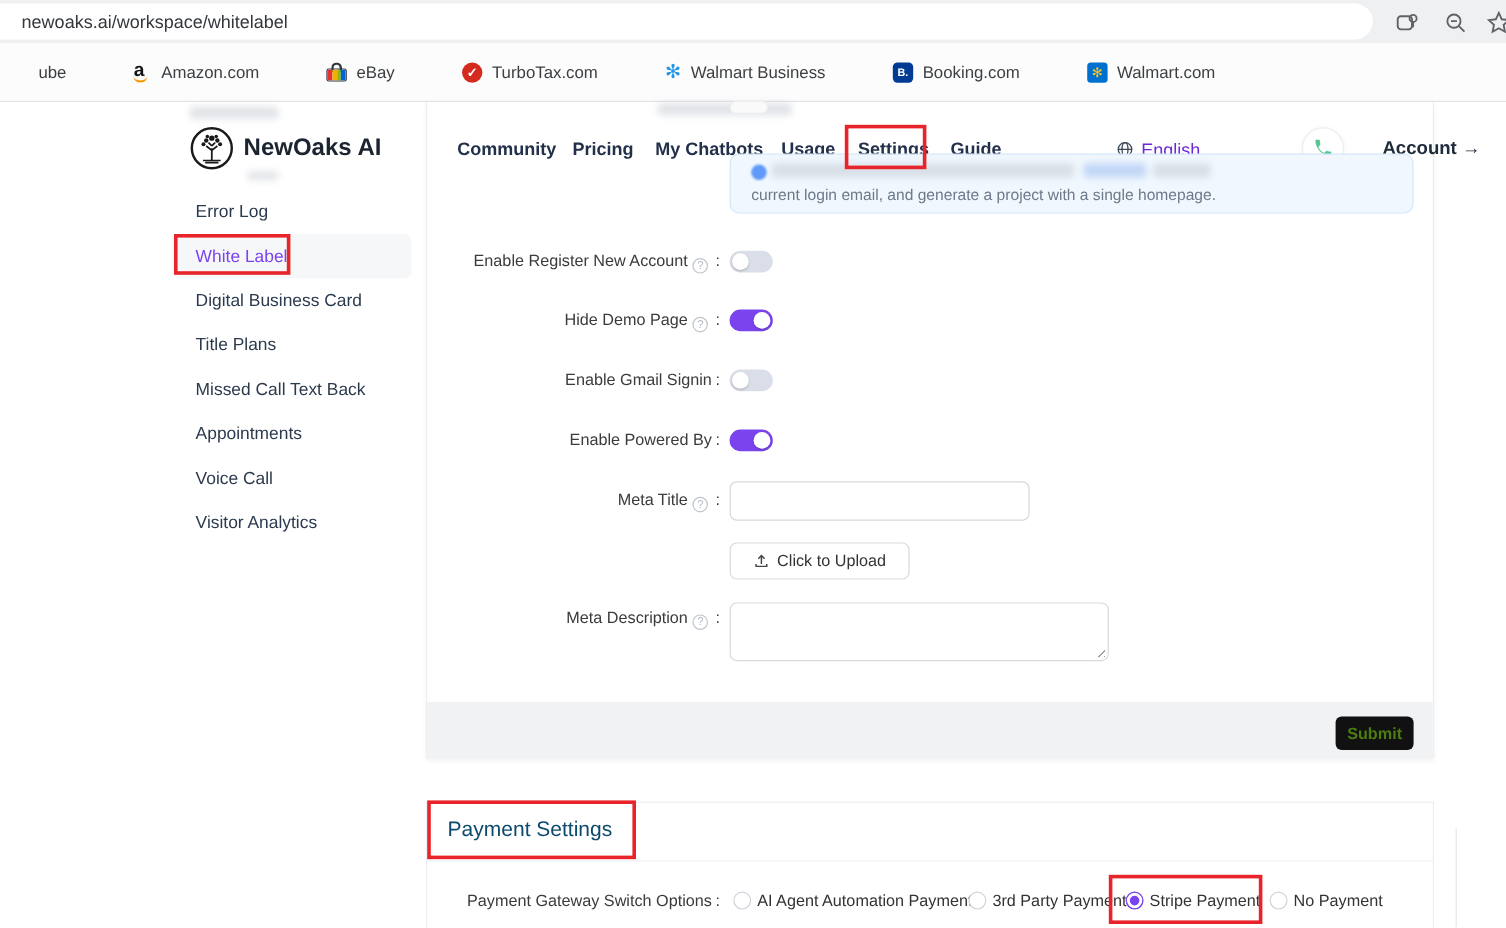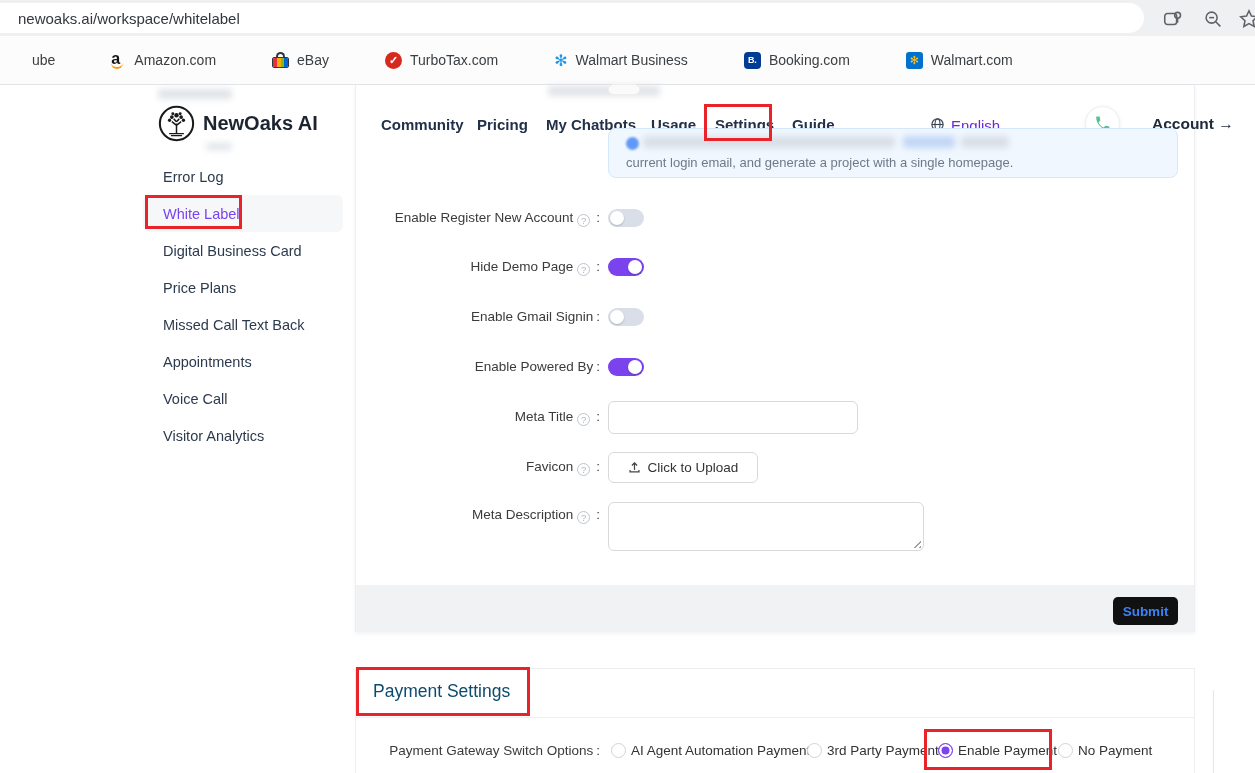--- a/index.html
+++ b/index.html
@@ -58,21 +58,21 @@
   .toggle::after { content:""; position:absolute; top:2px; left:2px; width:14px; height:14px; border-radius:50%; background:#fff; box-shadow:0 1px 2px rgba(0,0,0,.2); }
   .toggle.on { background:#7a43ee; }
   .toggle.on::after { left:auto; right:2px; }
 
   .text-input { position:absolute; left:608px; top:401px; width:250px; height:33px; border:1px solid #d9d9d9; border-radius:6px; background:#fff; font-size:13.5px; padding:0 10px; outline:none; font-family:"Liberation Sans", sans-serif; }
   .upload-btn { position:absolute; left:608px; top:452px; width:150px; height:31px; border:1px solid #d9d9d9; border-radius:6px; background:#fff; display:flex; align-items:center; justify-content:center; gap:7px; font-size:13.5px; color:#333; cursor:pointer; }
   .textarea { position:absolute; left:608px; top:502px; width:316px; height:49px; border:1px solid #d9d9d9; border-radius:6px; background:#fff; }
   .resize-handle { position:absolute; right:2px; bottom:2px; width:10px; height:10px; background:repeating-linear-gradient(135deg, transparent 0 2px, #9aa0a6 2px 3.5px); clip-path:polygon(100% 0, 100% 100%, 0 100%); cursor:nwse-resize; }
 
   .footer-bar { position:absolute; left:356px; top:585px; width:838px; height:47px; background:#f1f2f4; }
-  .submit-btn { position:absolute; left:1113px; top:597px; width:65px; height:28px; border-radius:5px; background:#111; color:#3b82f6; font-size:13.5px; font-weight:600; display:flex; align-items:center; justify-content:center; cursor:pointer; border:none; font-family:"Liberation Sans", sans-serif; }
+  .submit-btn { position:absolute; left:1113px; top:597px; width:65px; height:28px; border-radius:5px; background:#111; color:#4d7c0f; font-size:13.5px; font-weight:600; display:flex; align-items:center; justify-content:center; cursor:pointer; border:none; font-family:"Liberation Sans", sans-serif; }
 
   
   .pay-card { position:absolute; left:355px; top:668px; width:840px; height:106px; background:#fff; border:1px solid #eceef1; }
   .pay-title { position:absolute; left:373px; top:681px; font-size:17.5px; font-weight:400; color:#0c4a6e; }
   .pay-divider { position:absolute; left:356px; top:717px; width:838px; height:1px; background:#eef0f2; }
   .plabel { position:absolute; left:320px; width:280px; top:743px; text-align:right; font-size:13.5px; color:#3b3b3b; white-space:nowrap; }
   .radio { position:absolute; top:743px; width:15px; height:15px; border-radius:50%; border:1px solid #cfd3da; background:#fff; cursor:pointer; }
   .radio.sel { background:#7a43ee; border-color:#7a43ee; box-shadow:inset 0 0 0 2.5px #fff; }
   .rlabel { position:absolute; top:743px; font-size:13.5px; color:#333; white-space:nowrap; cursor:pointer; }
   .vline { position:absolute; left:1213px; top:690px; width:1px; height:83px; background:#e4e6ea; }
@@ -165,21 +165,21 @@
     <div class="side-item">
         <span>Error Log</span>
       </div>
     <div class="side-item active">
         <span>White Label</span>
       </div>
     <div class="side-item">
         <span>Digital Business Card</span>
       </div>
     <div class="side-item">
-        <span>Price Plans</span>
+        <span>Title Plans</span>
       </div>
     <div class="side-item">
         <span>Missed Call Text Back</span>
       </div>
     <div class="side-item">
         <span>Appointments</span>
       </div>
     <div class="side-item">
         <span>Voice Call</span>
       </div>
@@ -239,23 +239,20 @@
   <div class="flabel" style="top:359px;">
     <span>Enable Powered By</span><span class="lab-colon">:</span>
   </div>
   <div class="toggle on" style="top:358px;"></div>
 
   <div class="flabel" style="top:409px;">
     <span>Meta Title</span><span class="q-icon"></span><span class="lab-colon">:</span>
   </div>
   <input class="text-input" style="">
 
-  <div class="flabel" style="top:459px;">
-    <span>Favicon</span><span class="q-icon"></span><span class="lab-colon">:</span>
-  </div>
   <div class="upload-btn">
     <svg width="13" height="13" viewBox="0 0 16 16" fill="none" stroke="#444" stroke-width="1.5">
       <path d="M8 11V2.8"></path>
         <path d="M4.8 5.6L8 2.4l3.2 3.2"></path>
         <path d="M2.5 11v2.5h11V11"></path>
     </svg>
     <span>Click to Upload</span>
   </div>
 
   <div class="flabel" style="top:507px;">
@@ -276,21 +273,21 @@
     <span>Payment Gateway Switch Options</span><span class="lab-colon">:</span>
   </div>
 
   <span class="radio" style="left:611px;"></span>
   <span class="rlabel" style="left:631px;">AI Agent Automation Payment</span>
 
   <span class="radio" style="left:807px;"></span>
   <span class="rlabel" style="left:827px;">3rd Party Payment</span>
 
   <span class="radio sel" style="left:938px;"></span>
-  <span class="rlabel" style="left:958px;">Enable Payment</span>
+  <span class="rlabel" style="left:958px;">Stripe Payment</span>
 
   <span class="radio" style="left:1058px;"></span>
   <span class="rlabel" style="left:1078px;">No Payment</span>
 
   <div class="vline"></div>
 
   <div class="anno" style="left:145px; top:195px; width:97px; height:34px;"></div>
   <div class="anno" style="left:704px; top:104px; width:68px; height:37px;"></div>
   <div class="anno" style="left:356px; top:667px; width:174px; height:49px;"></div>
   <div class="anno" style="left:924px; top:729px; width:128px; height:41px;"></div>

